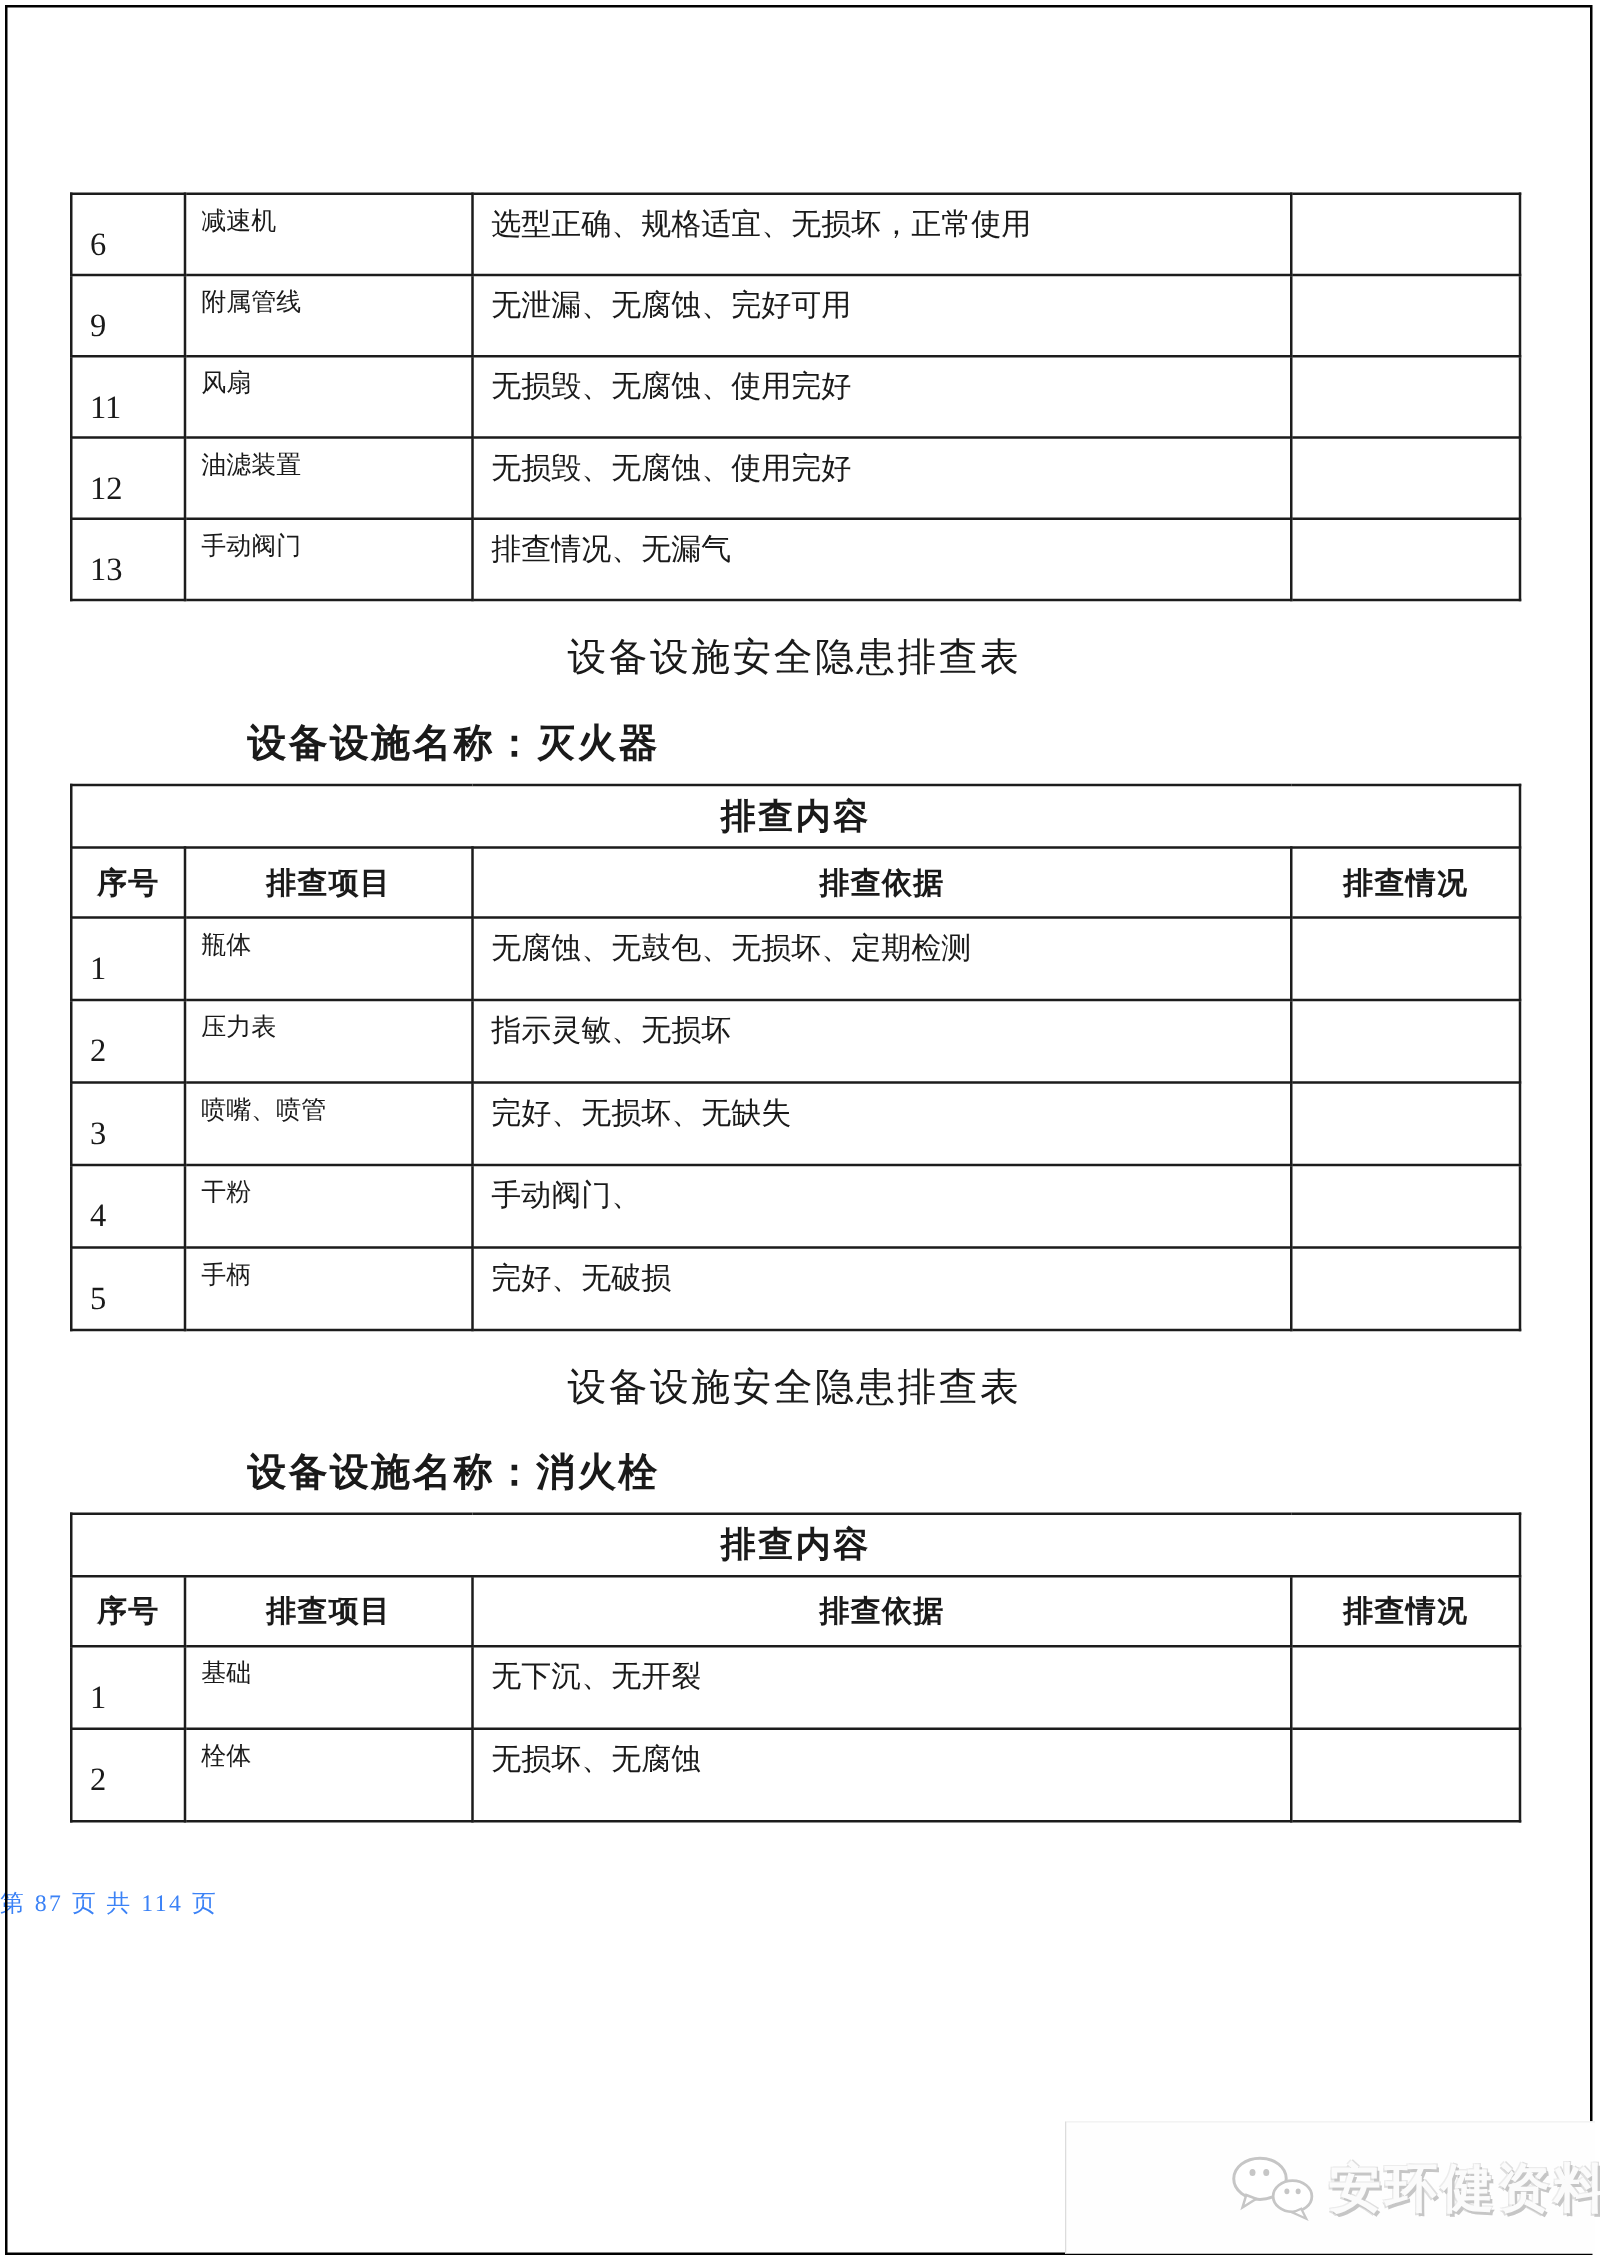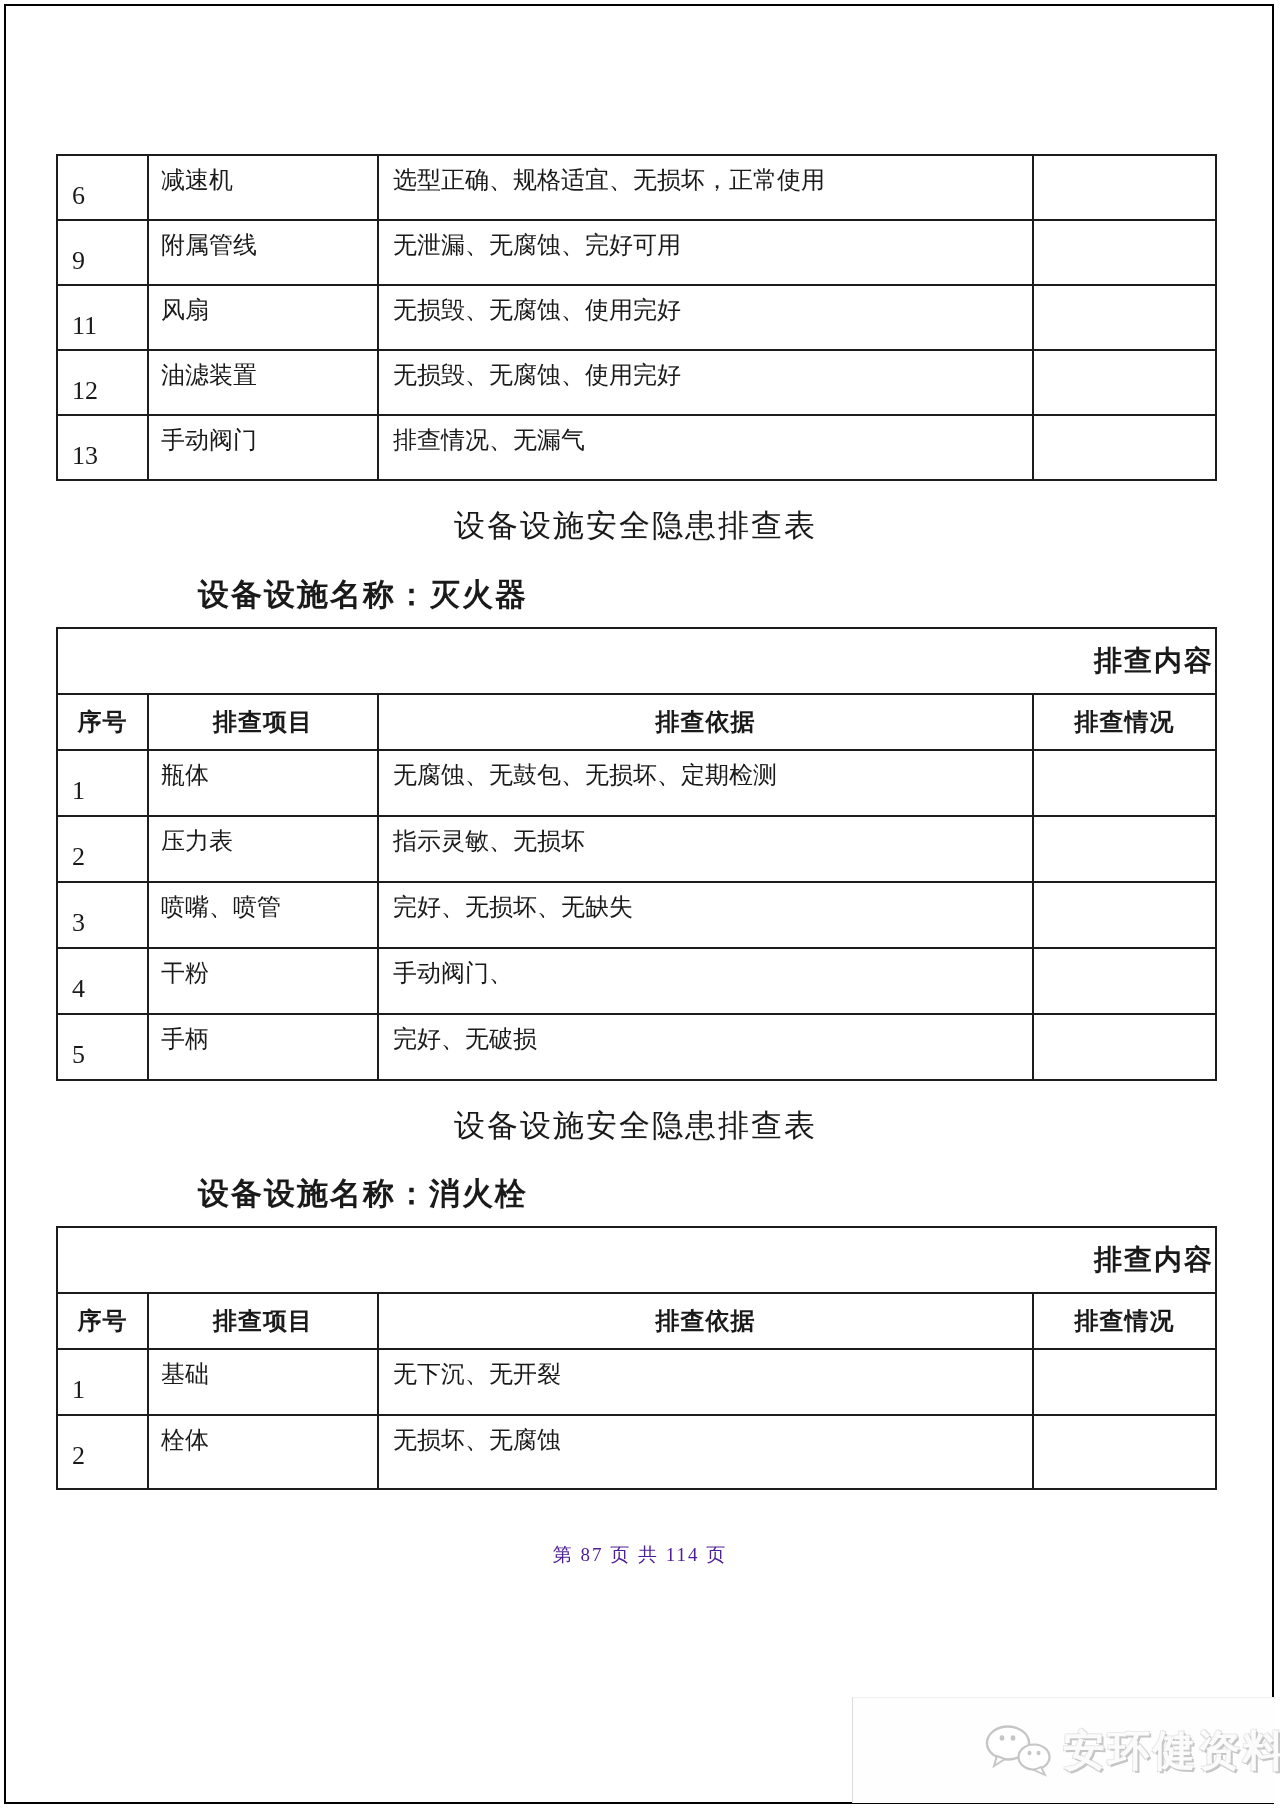--- a/index.html
+++ b/index.html
@@ -16,38 +16,38 @@
     border-collapse:collapse;table-layout:fixed;width:1159px;
     margin-left:56px;background:#fff;
   }
   .doc-table td,.doc-table th{
     border:2px solid #1c1c1c;box-sizing:border-box;overflow:hidden;
     font-weight:normal;
   }
   .col-no{width:91px;}  .col-item{width:230px;}
   .col-basis{width:655px;} .col-status{width:183px;}
   .cell-no{vertical-align:top;padding:26px 0 0 14px;font-size:26px;line-height:1.1;}
-  .cell-item{vertical-align:top;padding:9px 0 0 12px;font-size:24px;line-height:1.25;}
+  .cell-item{vertical-align:top;padding:9px 0 0 12px;font-size:20px;line-height:1.25;}
   .cell-basis{vertical-align:top;padding:9px 0 0 14px;font-size:24px;line-height:1.25;}
   .cell-status{vertical-align:top;}
   .row-t1 td{height:65px;}
   .row-data td{height:66px;}
   .row-data-tall td{height:74px;}
-  .row-span th{height:66px;font-size:28px;font-weight:bold;text-align:right;vertical-align:middle;letter-spacing:2px;}
+  .row-span th{height:50px;font-size:28px;font-weight:bold;text-align:center;vertical-align:middle;letter-spacing:2px;}
   .row-head th{height:56px;font-size:24px;font-weight:bold;text-align:center;vertical-align:middle;letter-spacing:1px;}
   .tbl-title{
     margin:26px 0 0 56px;width:1159px;text-align:center;
     font-size:31px;font-weight:normal;letter-spacing:2px;line-height:1.25;
   }
   .tbl-subtitle{
     margin:30px 0 12px 198px;font-size:31px;font-weight:bold;letter-spacing:2px;line-height:1.25;
   }
   .spacer-top{height:154px;}
   .page-footer{
-    margin-top:52px;text-align:center;font-size:19px;color:#4c1d95;letter-spacing:2px;
+    margin-top:52px;text-align:left;font-size:19px;color:#3b82f6;letter-spacing:2px;
   }
   .brand-block{
     position:absolute;left:852px;top:1697px;width:424px;height:106px;
     background:#fefefe;border-left:1px solid #dcdcdc;border-top:1px solid #efefef;
     display:flex;align-items:center;justify-content:flex-start;box-sizing:border-box;
   }
   .brand-icon{margin-left:128px;flex:0 0 auto;display:block;}
   .brand-text{
     font-family:"Liberation Sans","DejaVu Sans",sans-serif;
     font-size:42px;font-weight:bold;letter-spacing:3px;margin-left:8px;white-space:nowrap;

